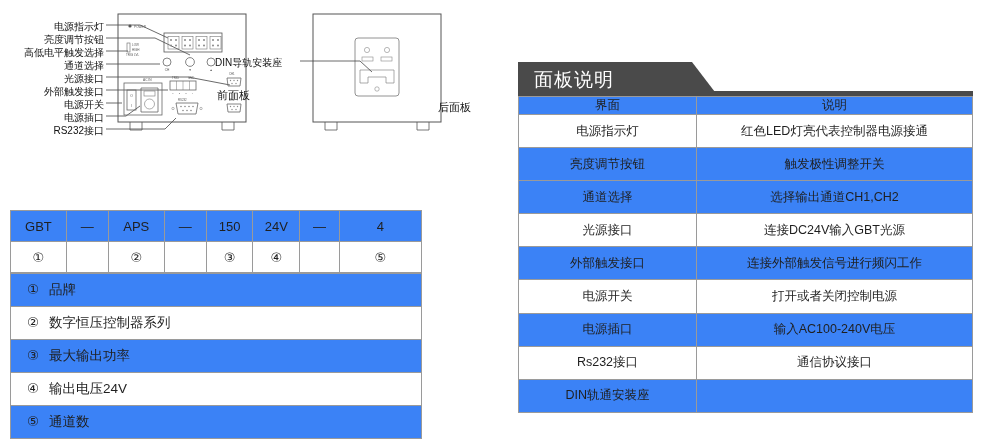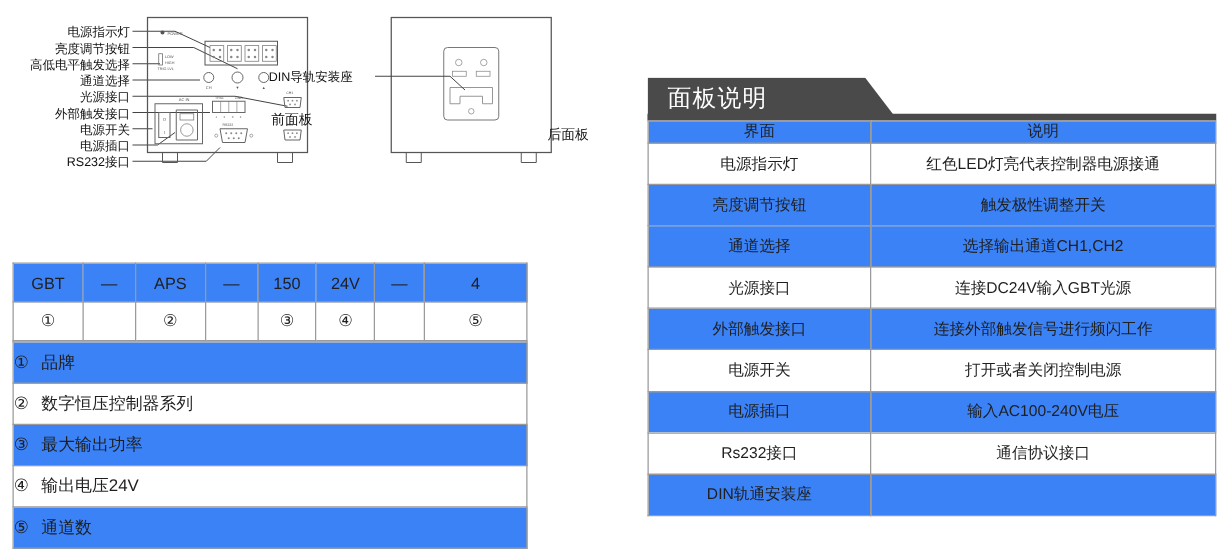--- a/index.html
+++ b/index.html
@@ -62,20 +62,21 @@
   #spec-panel table.grid td { height: 32.1px; }
   #spec-panel .col-a { width: 178px; }
 
   
   #naming-panel { left: 10px; top: 166px; width: 412px; }
   #naming-panel .banner { width: 196px; }
   #naming-panel table.code td { height: 30px; font-size: 13px; }
   #naming-panel table.legend td {
     height: 32px;
     text-align: left;
+    padding-left: 16px;
     font-size: 13.5px;
   }
   .circled { font-size: 13px; }
   .legend-num { display: inline-block; width: 22px; }
 
   
   #diagram { position: absolute; left: 0; top: 0; width: 500px; height: 150px; }
   .callout-label {
     position: absolute;
     font-size: 10px;

